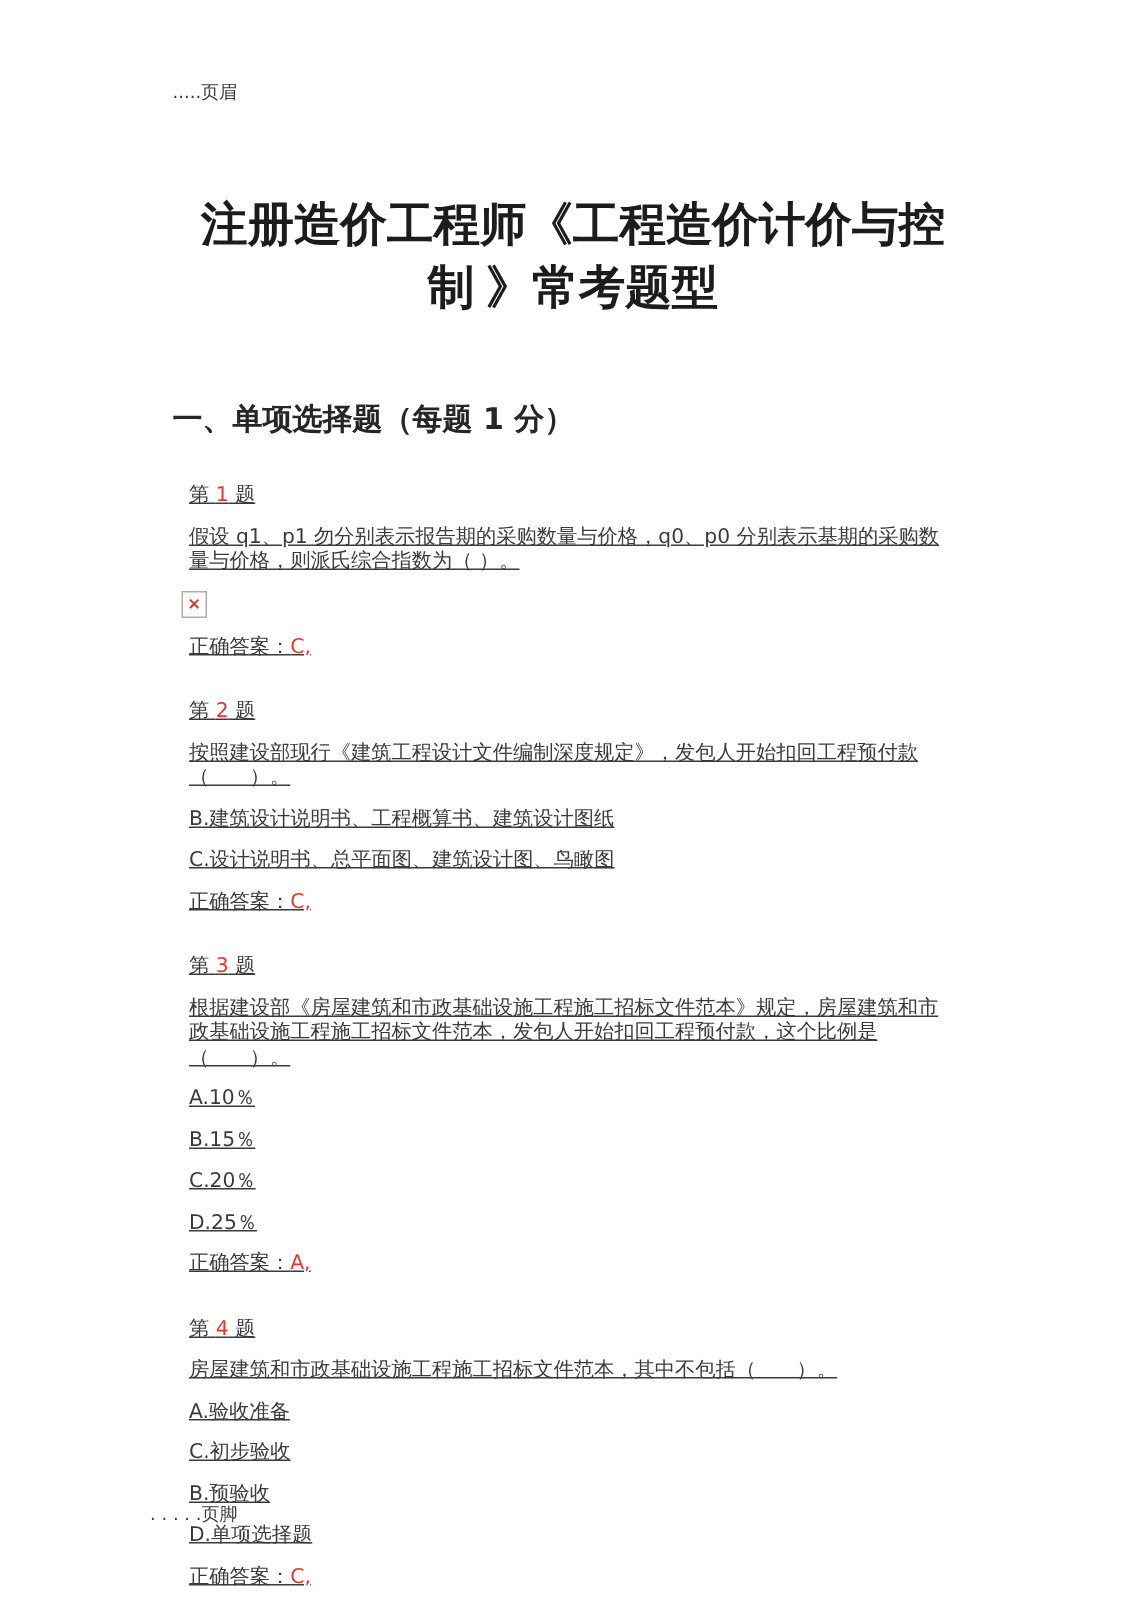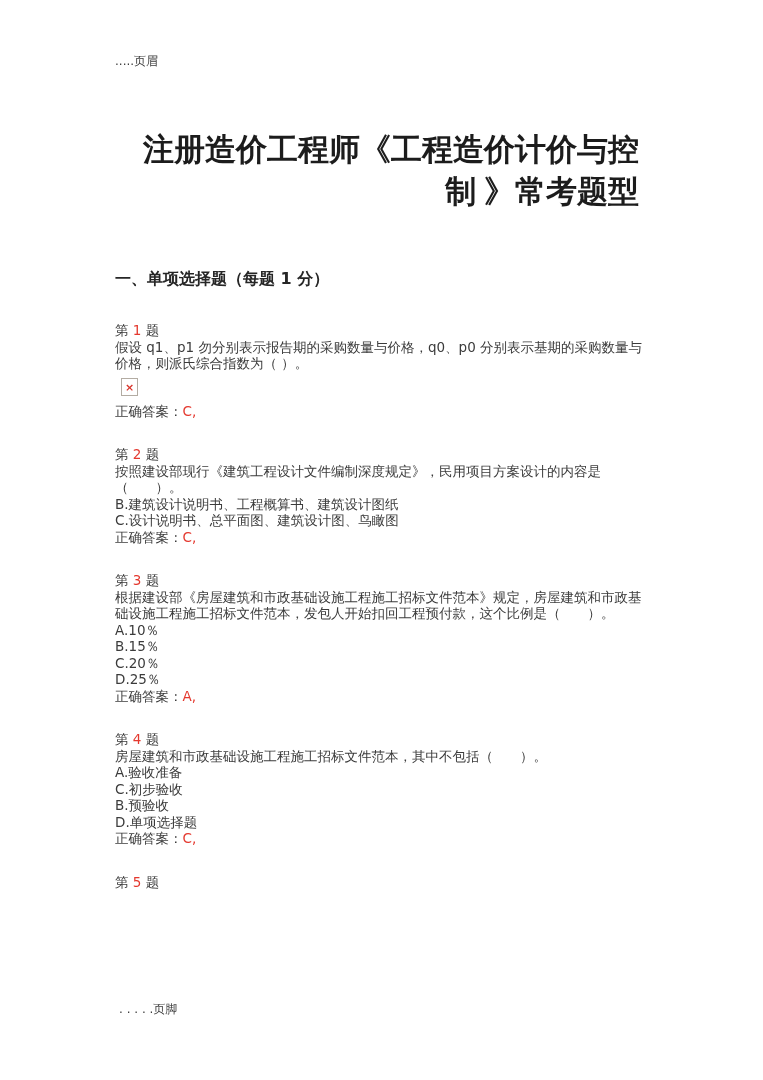--- a/index.html
+++ b/index.html
@@ -23,55 +23,55 @@
     line-height: 15px;
     color: #3b3b3b;
     white-space: pre;
   }
   .doc-title {
     margin: 60px 10px 0 10px;
     font-family: "Liberation Serif", "DejaVu Serif", serif;
     font-weight: bold;
     font-size: 31px;
     line-height: 42px;
-    text-align: right;
+    text-align: center;
     color: #1c1c1c;
   }
   .section-heading {
     margin: 57px 0 0 0;
-    font-size: 16px;
+    font-size: 20px;
     line-height: 18px;
     font-weight: bold;
     color: #262626;
   }
   .question {
     margin-top: 27px;
     font-size: 13.5px;
     line-height: 16.5px;
   }
   .question.first { margin-top: 34px; }
-  .q-head, .q-body, .opt, .answer { margin: 0; }
+  .q-head, .q-body, .opt, .answer { margin: 11px; text-decoration: underline; }
   .red { color: #e4382e; }
   .broken-img {
     width: 15px; height: 16px;
     border: 1px solid #b3aca3;
     margin: 6px 0 7px 6px;
     text-align: center;
     line-height: 15px;
     background: #ffffff;
   }
   .bx {
     color: #d8342a;
     font-size: 11px;
     font-weight: bold;
   }
   .opt.pre-gap { margin-top: 16.5px; }
   .footer-note {
     position: absolute;
-    left: 119px;
+    left: 100px;
     top: 1002px;
     font-size: 12px;
     line-height: 15px;
     color: #3b3b3b;
     white-space: pre;
   }
 </style>
 </head>
 <body>
 
@@ -86,21 +86,21 @@
 
     <section class="question first">
       <div class="q-head"><span>第 </span><span class="red">1</span><span> 题</span></div>
       <div class="q-body">假设 q1、p1 勿分别表示报告期的采购数量与价格，q0、p0 分别表示基期的采购数量与价格，则派氏综合指数为（ ）。</div>
       <div class="broken-img"><span class="bx">×</span></div>
       <div class="answer"><span>正确答案：</span><span class="red">C,</span></div>
     </section>
 
     <section class="question">
       <div class="q-head"><span>第 </span><span class="red">2</span><span> 题</span></div>
-      <div class="q-body">按照建设部现行《建筑工程设计文件编制深度规定》，民用项目方案设计的内容是（　　）。</div>
+      <div class="q-body">按照建设部现行《建筑工程设计文件编制深度规定》，发包人开始扣回工程预付款（　　）。</div>
       <div class="opt">B.建筑设计说明书、工程概算书、建筑设计图纸</div>
       <div class="opt">C.设计说明书、总平面图、建筑设计图、鸟瞰图</div>
       <div class="answer"><span>正确答案：</span><span class="red">C,</span></div>
     </section>
 
     <section class="question">
       <div class="q-head"><span>第 </span><span class="red">3</span><span> 题</span></div>
       <div class="q-body">根据建设部《房屋建筑和市政基础设施工程施工招标文件范本》规定，房屋建筑和市政基础设施工程施工招标文件范本，发包人开始扣回工程预付款，这个比例是（　　）。</div>
       <div class="opt">A.10％</div>
       <div class="opt">B.15％</div>

